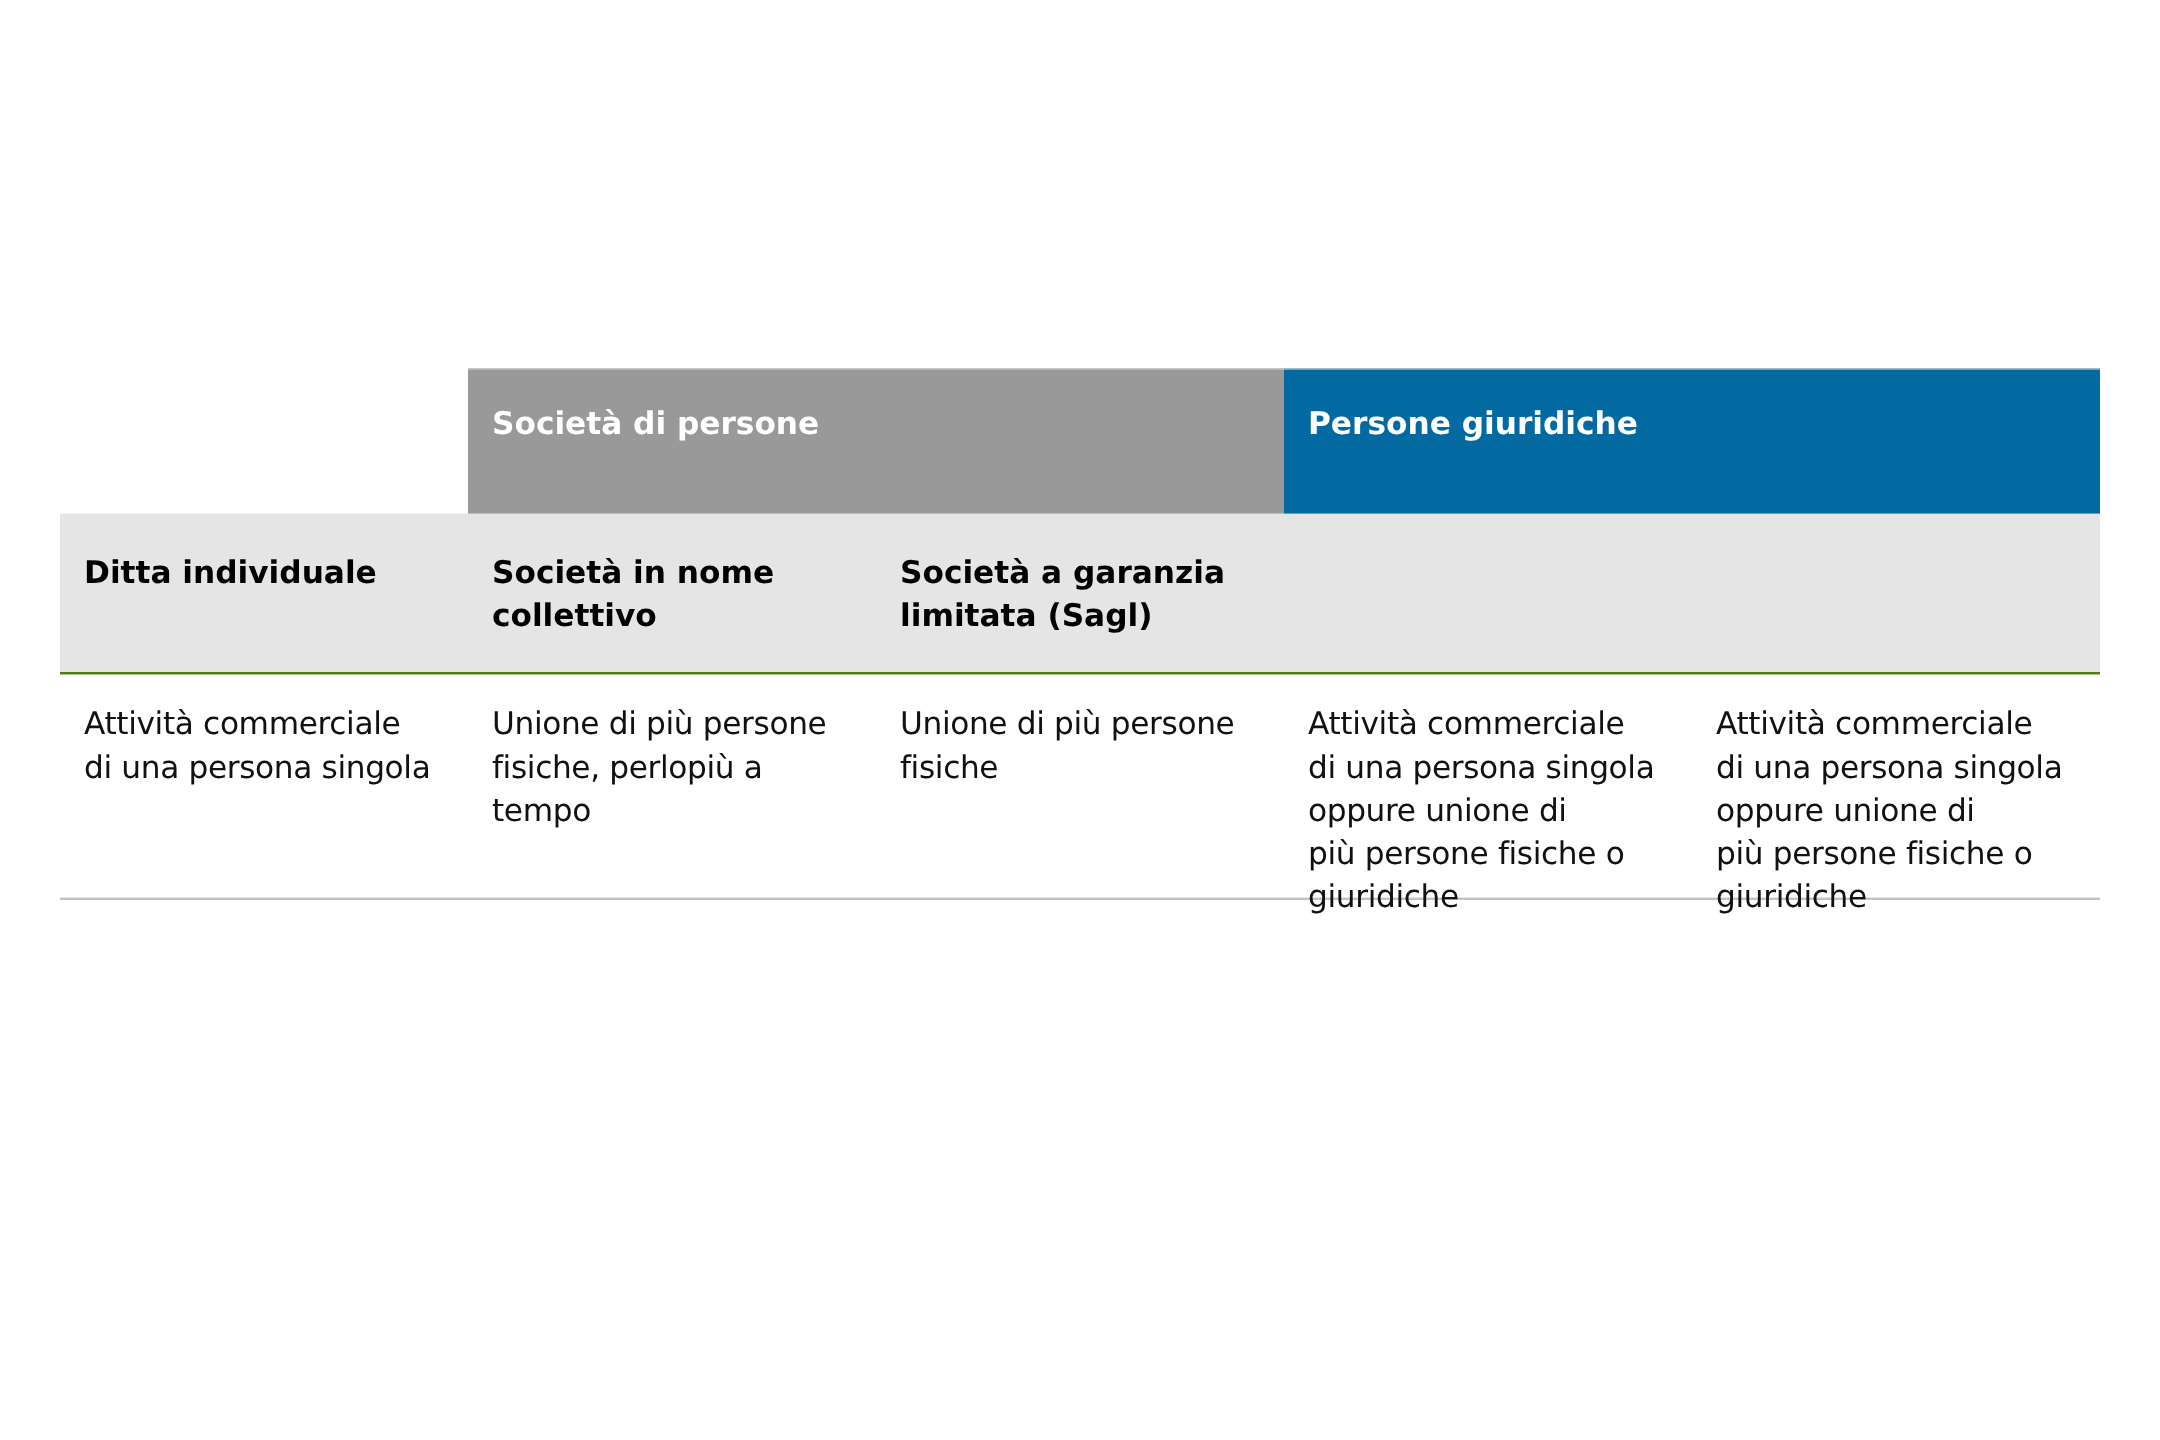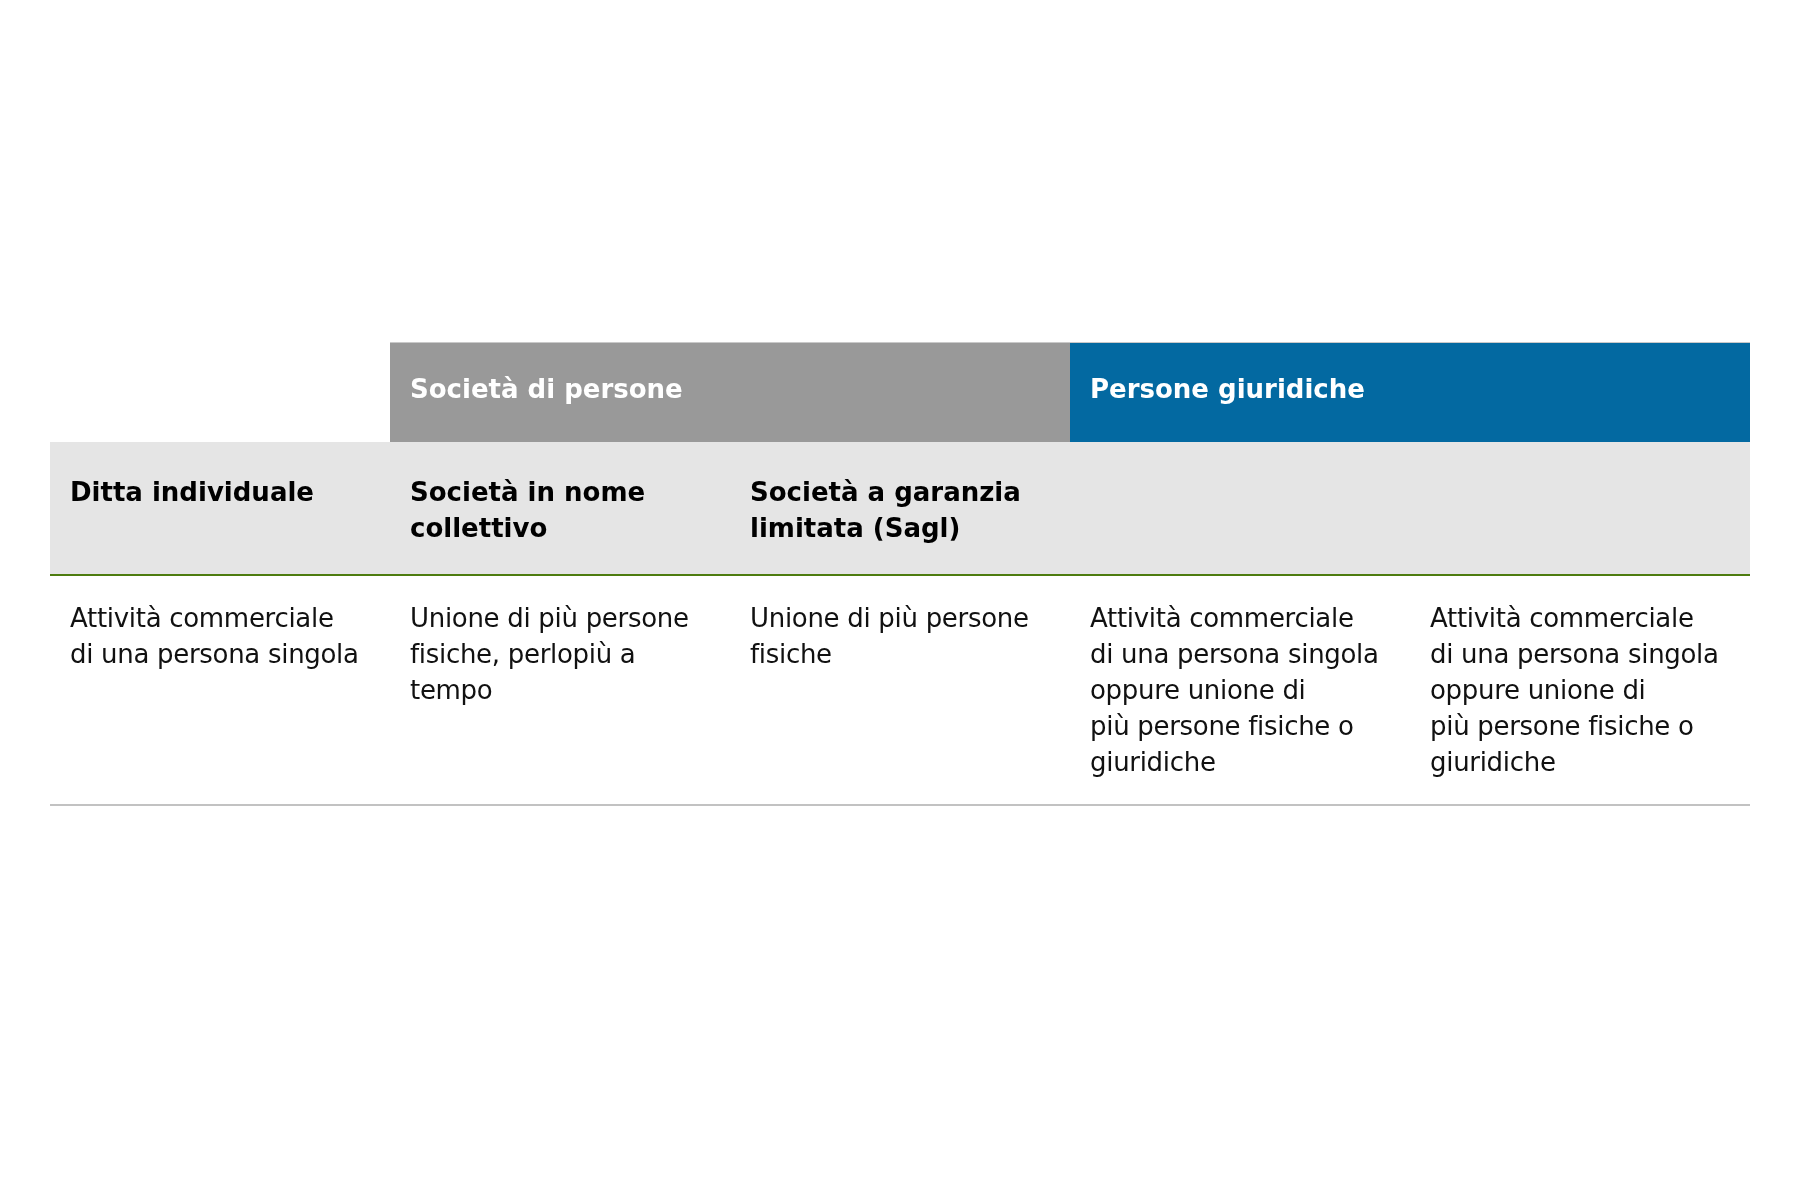--- a/index.html
+++ b/index.html
@@ -16,23 +16,22 @@
       color: #000000;
     }
     .table {
       position: absolute;
       left: 50px;
       top: 307px;
       width: 1700px;
     }
     .group-row {
       display: flex;
-      height: 100px;
+      height: 121px;
       margin-left: 340px;
-      margin-top: 35px;
     }
     .group-cell {
       width: 680px;
       box-sizing: border-box;
       padding: 28px 20px 0 20px;
       color: #ffffff;
       font-weight: bold;
       font-size: 26px;
       line-height: 36px;
       border-top: 1px solid #c9c9c9;
@@ -50,21 +49,21 @@
       width: 340px;
       box-sizing: border-box;
       padding: 32px 20px 0 20px;
       font-weight: bold;
       font-size: 26px;
       line-height: 36px;
       color: #000000;
     }
     .body-row {
       display: flex;
-      height: 230px;
+      height: 188px;
       border-bottom: 2px solid #c2c2c2;
       box-sizing: border-box;
     }
     .body-cell {
       width: 340px;
       box-sizing: border-box;
       padding: 24px 20px 0 20px;
       font-size: 26px;
       line-height: 36px;
       font-weight: normal;

